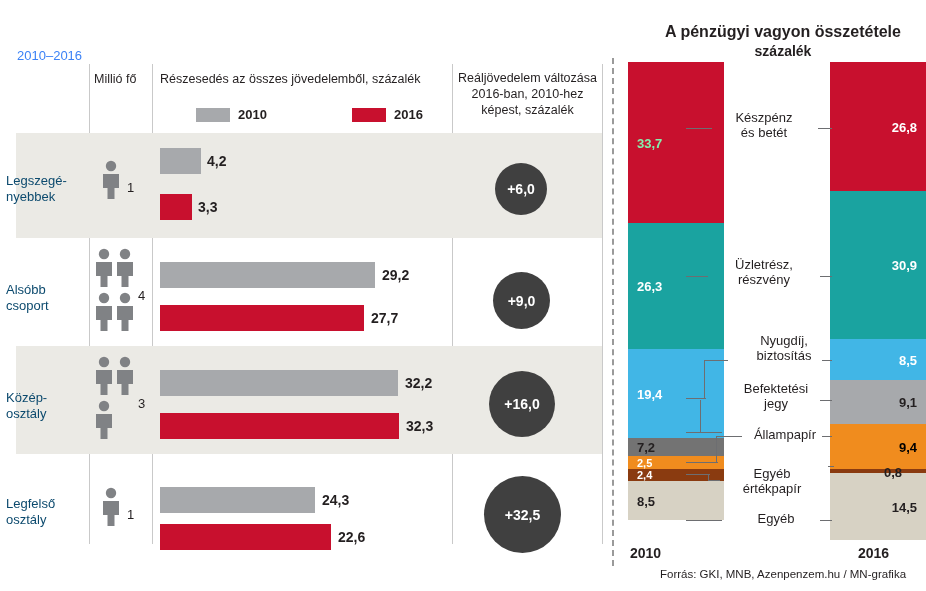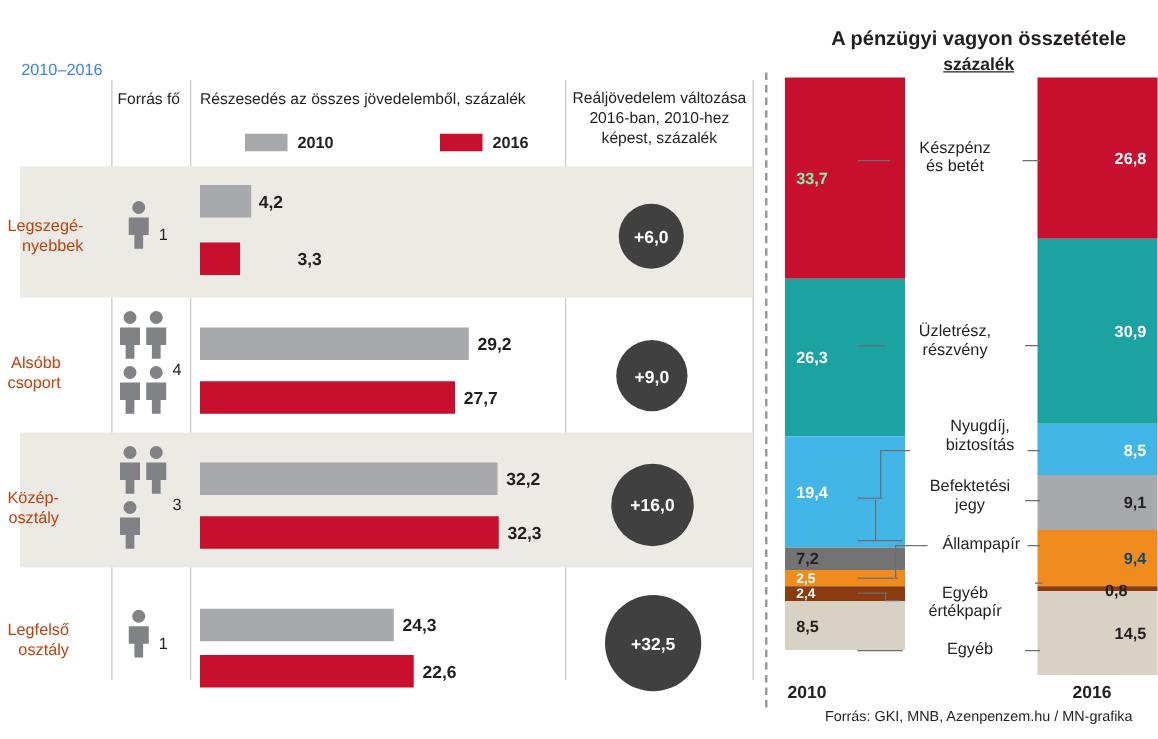--- a/index.html
+++ b/index.html
@@ -24,21 +24,21 @@
     position:absolute;left:17px;top:48px;
     font-size:13px;color:#3b82f6;
   }
 
   .right-title{
     position:absolute;left:640px;top:22px;width:286px;
     text-align:center;font-size:16px;font-weight:bold;line-height:20px;
   }
   .right-sub{
     position:absolute;left:640px;top:43px;width:286px;
-    text-align:center;font-size:14px;font-weight:bold;text-decoration:underline;
+    text-align:center;font-size:14px;font-weight:bold;
   }
 
   
   .col-head{
     position:absolute;font-size:12.5px;line-height:15px;color:#231f20;
   }
   #head-millio{left:94px;top:72px;width:60px;}
   #head-reszesedes{left:160px;top:72px;width:290px;}
   #head-real{left:455px;top:70px;width:145px;text-align:center;line-height:16px;}
 
@@ -49,21 +49,21 @@
   .legend .sw{display:inline-block;width:34px;height:14px;vertical-align:middle;}
   .legend .lbl{display:inline-block;font-size:13px;font-weight:bold;vertical-align:middle;margin-left:8px;}
   .legend .item{position:absolute;top:0;}
   .legend .item.a{left:0;}
   .legend .item.b{left:156px;}
 
   
   .row{position:absolute;left:16px;width:586px;}
   .row.shade{background:#ebeae5;}
   .row-label{
-    position:absolute;left:6px;font-size:13px;line-height:16px;color:#c2410c;text-align:right;
+    position:absolute;left:6px;font-size:13px;line-height:16px;color:#0c4a6e;
   }
   .people{position:absolute;}
   .people .pcount{
     position:absolute;font-size:13px;color:#231f20;
   }
   .bar{position:absolute;height:26px;}
   .bar.y2010{background:#a7a9ac;}
   .bar.y2016{background:#c8102e;}
   .bar-val{
     position:absolute;font-size:14px;font-weight:bold;line-height:26px;
@@ -105,21 +105,21 @@
 </head>
 <body>
 
 <div class="root">
 
   <div class="subtitle-years">2010–2016</div>
 
   <div class="right-title">A pénzügyi vagyon összetétele</div>
   <div class="right-sub">százalék</div>
 
-  <div class="col-head" id="head-millio">Forrás fő</div>
+  <div class="col-head" id="head-millio">Millió fő</div>
   <div class="col-head" id="head-reszesedes">Részesedés az összes jövedelemből, százalék</div>
   <div class="col-head" id="head-real">Reáljövedelem változása 2016-ban, 2010-hez képest, százalék</div>
 
   <div class="vrule" style="left:89px;top:64px;height:480px;"></div>
   <div class="vrule" style="left:152px;top:64px;height:480px;"></div>
   <div class="vrule" style="left:452px;top:64px;height:480px;"></div>
   <div class="vrule" style="left:602px;top:64px;height:480px;"></div>
 
   <div class="legend">
     <div class="item a">
@@ -141,21 +141,21 @@
       <circle cx="12" cy="6" r="5.2" fill="#808285"></circle>
       <path d="M4 14 h16 v14 h-4.5 v11 h-7 v-11 H4 z" fill="#808285"></path>
     </svg>
     <span class="pcount" style="left:28px;top:20px;">1</span>
   </div>
 
   <div class="bar y2010" style="left:160px;top:148px;width:41px;"></div>
   <span class="bar-val" style="left:207px;top:148px;">4,2</span>
 
   <div class="bar y2016" style="left:160px;top:194px;width:32px;"></div>
-  <span class="bar-val" style="left:198px;top:194px;margin-left:40px;">3,3</span>
+  <span class="bar-val" style="left:198px;top:194px;">3,3</span>
 
   <div class="circle" style="left:495px;top:163px;width:52px;height:52px;">+6,0</div>
 
   <div class="row" style="top:238px;height:108px;"></div>
   <div class="row-label" style="top:282px;">
     <span>Alsóbb</span><br>
     <span>csoport</span>
   </div>
 
   <div class="people" style="left:92px;top:248px;">
@@ -266,21 +266,21 @@
     <div class="seg" style="height:148px;background:#1aa3a0;">
       <span style="color:#ffffff;">30,9</span>
     </div>
     <div class="seg" style="height:41px;background:#41b6e6;">
       <span style="color:#ffffff;">8,5</span>
     </div>
     <div class="seg" style="height:44px;background:#a7a9ac;">
       <span style="color:#231f20;">9,1</span>
     </div>
     <div class="seg" style="height:45px;background:#f08c1e;">
-      <span style="color:#0c4a6e;">9,4</span>
+      <span style="color:#000000;">9,4</span>
     </div>
     <div class="seg" style="height:4px;background:#8a3b10;"></div>
     <div class="seg" style="height:67px;background:#d7d2c4;">
       <span style="color:#231f20;">14,5</span>
     </div>
   </div>
   <span class="bar-val" style="left:884px;top:460px;font-size:13px;">0,8</span>
   <div class="stack-year" style="left:858px;top:545px;">2016</div>
 
   <div class="midlabel" style="left:714px;top:110px;width:100px;">

